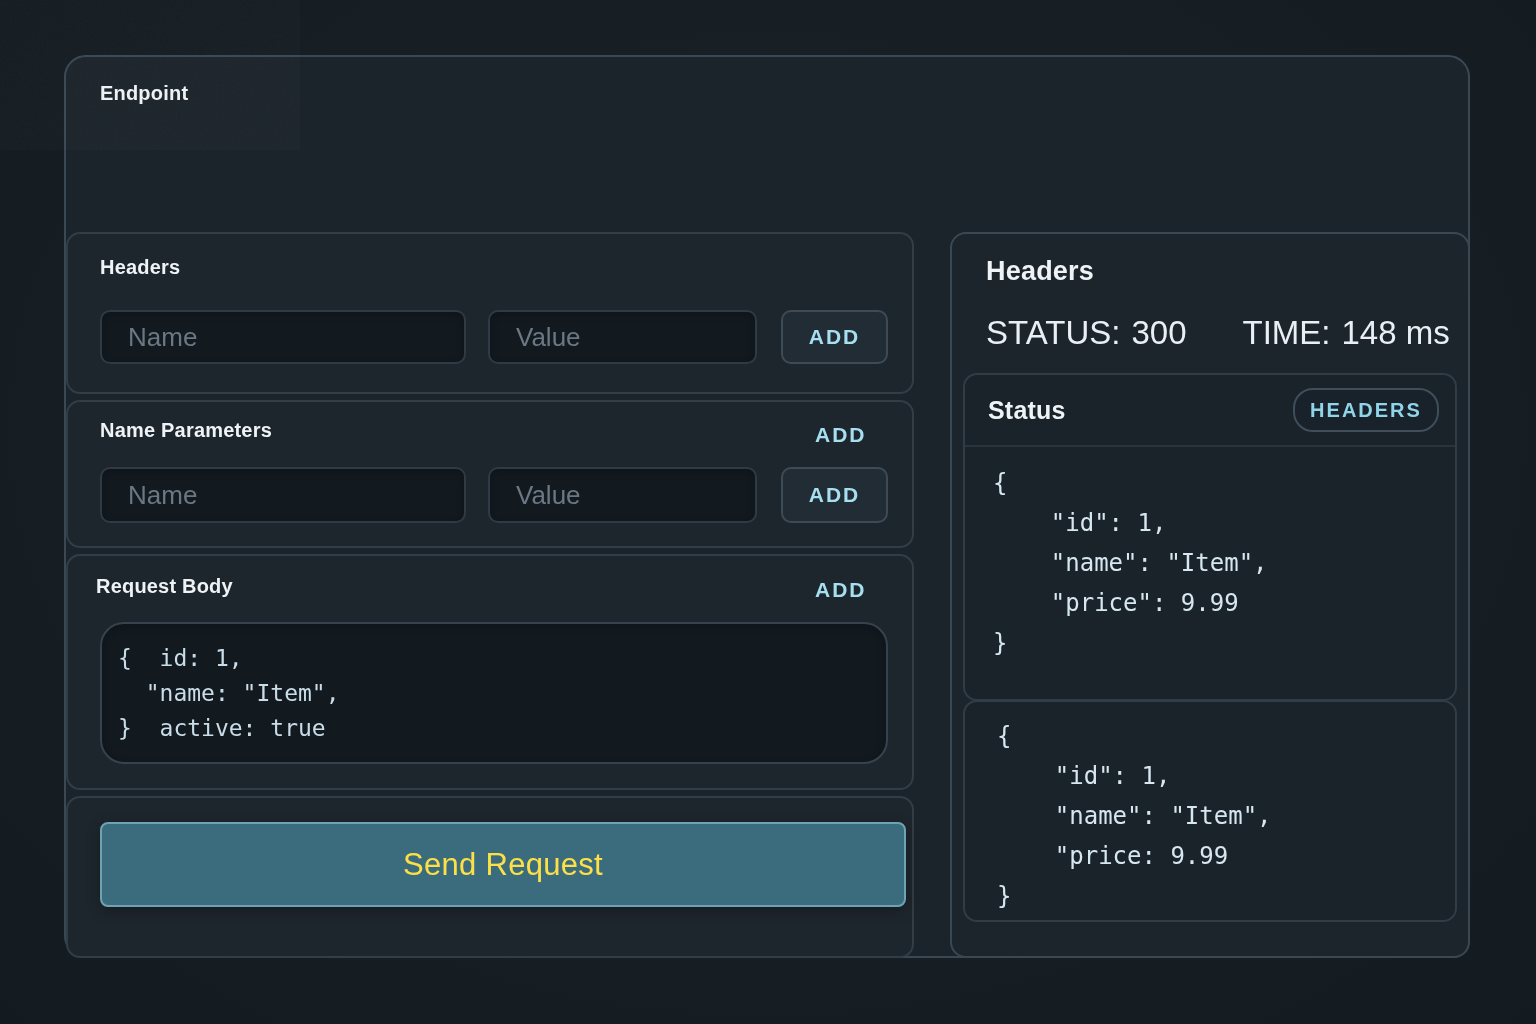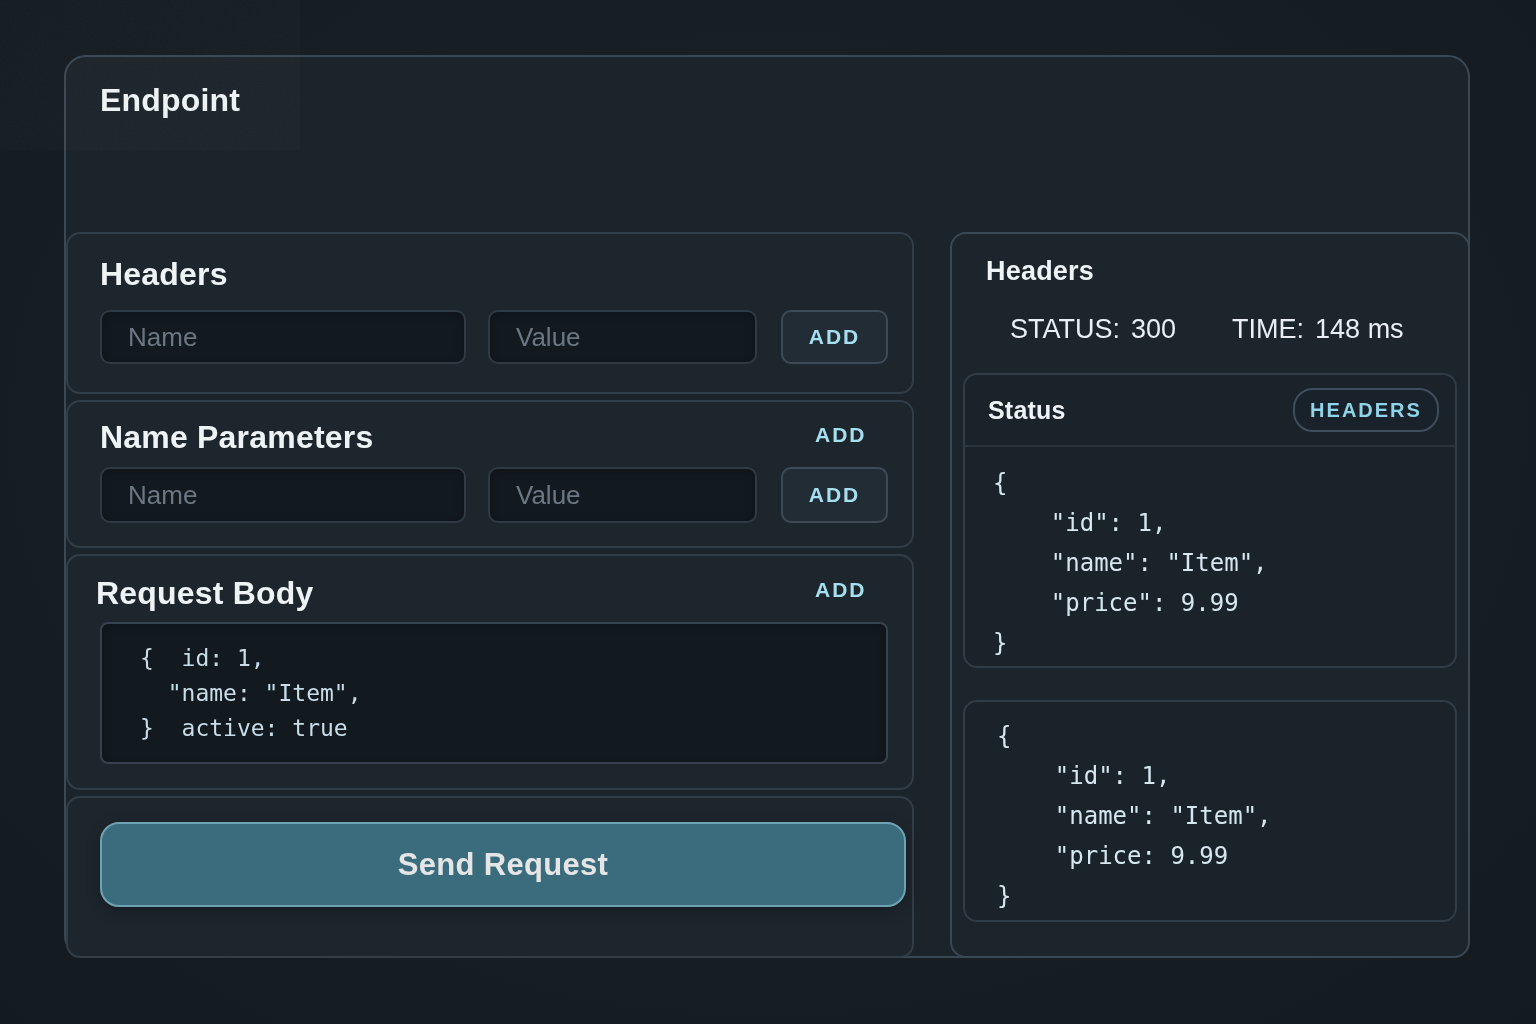--- a/index.html
+++ b/index.html
@@ -3,37 +3,37 @@
 <meta charset="utf-8">
 <style>
   html,body{margin:0;padding:0;background:#10161b;}
   #canvas{position:relative;width:1536px;height:1024px;overflow:hidden;
     background:radial-gradient(ellipse at 50% 42%, #1b222a 0%, #171e24 55%, #131a20 100%);
     font-family:"Liberation Sans", sans-serif;-webkit-font-smoothing:antialiased;}
   .abs{position:absolute;box-sizing:border-box;}
   .card{background:#1c242b;border:2px solid #3a4854;border-radius:22px;}
   .section{background:#1e262d;border:2px solid #313d47;border-radius:14px;}
   .subpanel{background:#1a222a;border:2px solid #303c46;border-radius:14px;}
-  .title{font-size:32px;font-weight:600;color:#eef3f6;letter-spacing:.2px;}
+  .title{font-size:20px;font-weight:600;color:#eef3f6;letter-spacing:.2px;}
   .input{width:100%;height:100%;box-sizing:border-box;background:#12191f;border:2px solid #2e3a44;
     border-radius:10px;color:#e9eff4;font-size:26px;font-family:"Liberation Sans",sans-serif;
     padding:15px 26px;outline:none;box-shadow:inset 0 2px 8px rgba(0,0,0,.22);}
   .input::placeholder{color:#6b7884;opacity:1;}
   .endpoint-input{border-radius:12px;padding:0 28px;font-size:27px;border-color:#36444f;}
   .add-btn{display:flex;align-items:center;justify-content:center;background:#222c34;
     border:2px solid #3d4b57;border-radius:10px;color:#a5dff0;font-size:21px;font-weight:600;
     letter-spacing:2px;cursor:pointer;}
   .add-link{color:#a5dff0;font-size:21px;font-weight:600;letter-spacing:2px;cursor:pointer;}
   .code{font-family:"DejaVu Sans Mono", monospace;white-space:pre;margin:0;}
   .body-code{font-size:23px;line-height:35px;color:#c9dde9;}
   .resp-code{font-size:24px;line-height:40px;color:#d6e7f0;}
   .send-btn{display:flex;align-items:center;justify-content:center;background:#3a6c7e;
-    border:2px solid #6fa3b4;border-radius:19px;color:#e5e5e5;font-size:31px;font-weight:700;
+    border:2px solid #6fa3b4;border-radius:8px;color:#fde047;font-size:31px;font-weight:400;
     letter-spacing:.3px;cursor:pointer;box-shadow:0 4px 14px rgba(0,0,0,.30);}
-  .kv{display:flex;align-items:center;gap:11px;font-size:27px;font-weight:500;color:#e9eff4;margin-left:24px;}
+  .kv{display:flex;align-items:center;gap:11px;font-size:33px;font-weight:500;color:#e9eff4;}
   .pill{display:flex;align-items:center;justify-content:center;background:#19212a;
     border:2px solid #3f4e5a;border-radius:20px;color:#8fd4e8;font-size:20px;font-weight:600;
     letter-spacing:2px;cursor:pointer;}
   .divider{border-bottom:2px solid #2a343d;}
   .grain{position:absolute;inset:0;opacity:.045;pointer-events:none;}
 </style>
 </head>
 <body>
 
 <div id="canvas">
@@ -59,41 +59,41 @@
     <input class="input" type="text" placeholder="Name" style="">
   </div>
   <div class="abs" style="left:488px;top:467px;width:269px;height:56px;">
     <input class="input" type="text" placeholder="Value" style="">
   </div>
   <div class="abs add-btn" style="left:781px;top:467px;width:107px;height:56px;">ADD</div>
 
   <div class="abs section" style="left:66px;top:554px;width:848px;height:236px;"></div>
   <div class="abs title" style="left:96px;top:575px;">Request Body</div>
   <div class="abs add-link" style="left:815px;top:578px;">ADD</div>
-  <div class="abs" style="left:100px;top:622px;width:788px;height:142px;background:#12191f;border:2px solid #36434e;border-radius:8px;box-shadow:inset 0 2px 8px rgba(0,0,0,.22);padding:17px 38px;">
+  <div class="abs" style="left:100px;top:622px;width:788px;height:142px;background:#12191f;border:2px solid #36434e;border-radius:24px;box-shadow:inset 0 2px 8px rgba(0,0,0,.22);padding:17px 16px;">
     <pre class="code body-code">{  id: 1,
   "name: "Item",
 }  active: true</pre>
   </div>
 
   <div class="abs section" style="left:66px;top:796px;width:848px;height:162px;"></div>
   <div class="abs send-btn" style="left:100px;top:822px;width:806px;height:85px;">Send Request</div>
 
   <div class="abs card" style="left:950px;top:232px;width:520px;height:726px;border-radius:16px;background:#1d252c;"></div>
   <div class="abs title" style="left:986px;top:256px;font-size:27px;">Headers</div>
 
   <div class="abs kv" style="left:986px;top:314px;">
     <span>STATUS:</span>
     <span>300</span>
     <span style="width:34px;"></span>
     <span>TIME:</span>
     <span>148 ms</span>
   </div>
 
-  <div class="abs subpanel" style="left:963px;top:373px;width:494px;height:295px;">
+  <div class="abs subpanel" style="left:963px;top:373px;width:494px;height:328px;">
     <div class="divider" style="display:flex;align-items:center;justify-content:space-between;height:70px;padding:0 16px 0 23px;">
       <span class="title" style="font-size:25px;">Status</span>
       <span class="pill" style="width:142px;height:40px;">HEADERS</span>
     </div>
     <pre class="code resp-code" style="padding:16px 0 0 28px;">{
     "id": 1,
     "name": "Item",
     "price": 9.99
 }</pre>
   </div>

